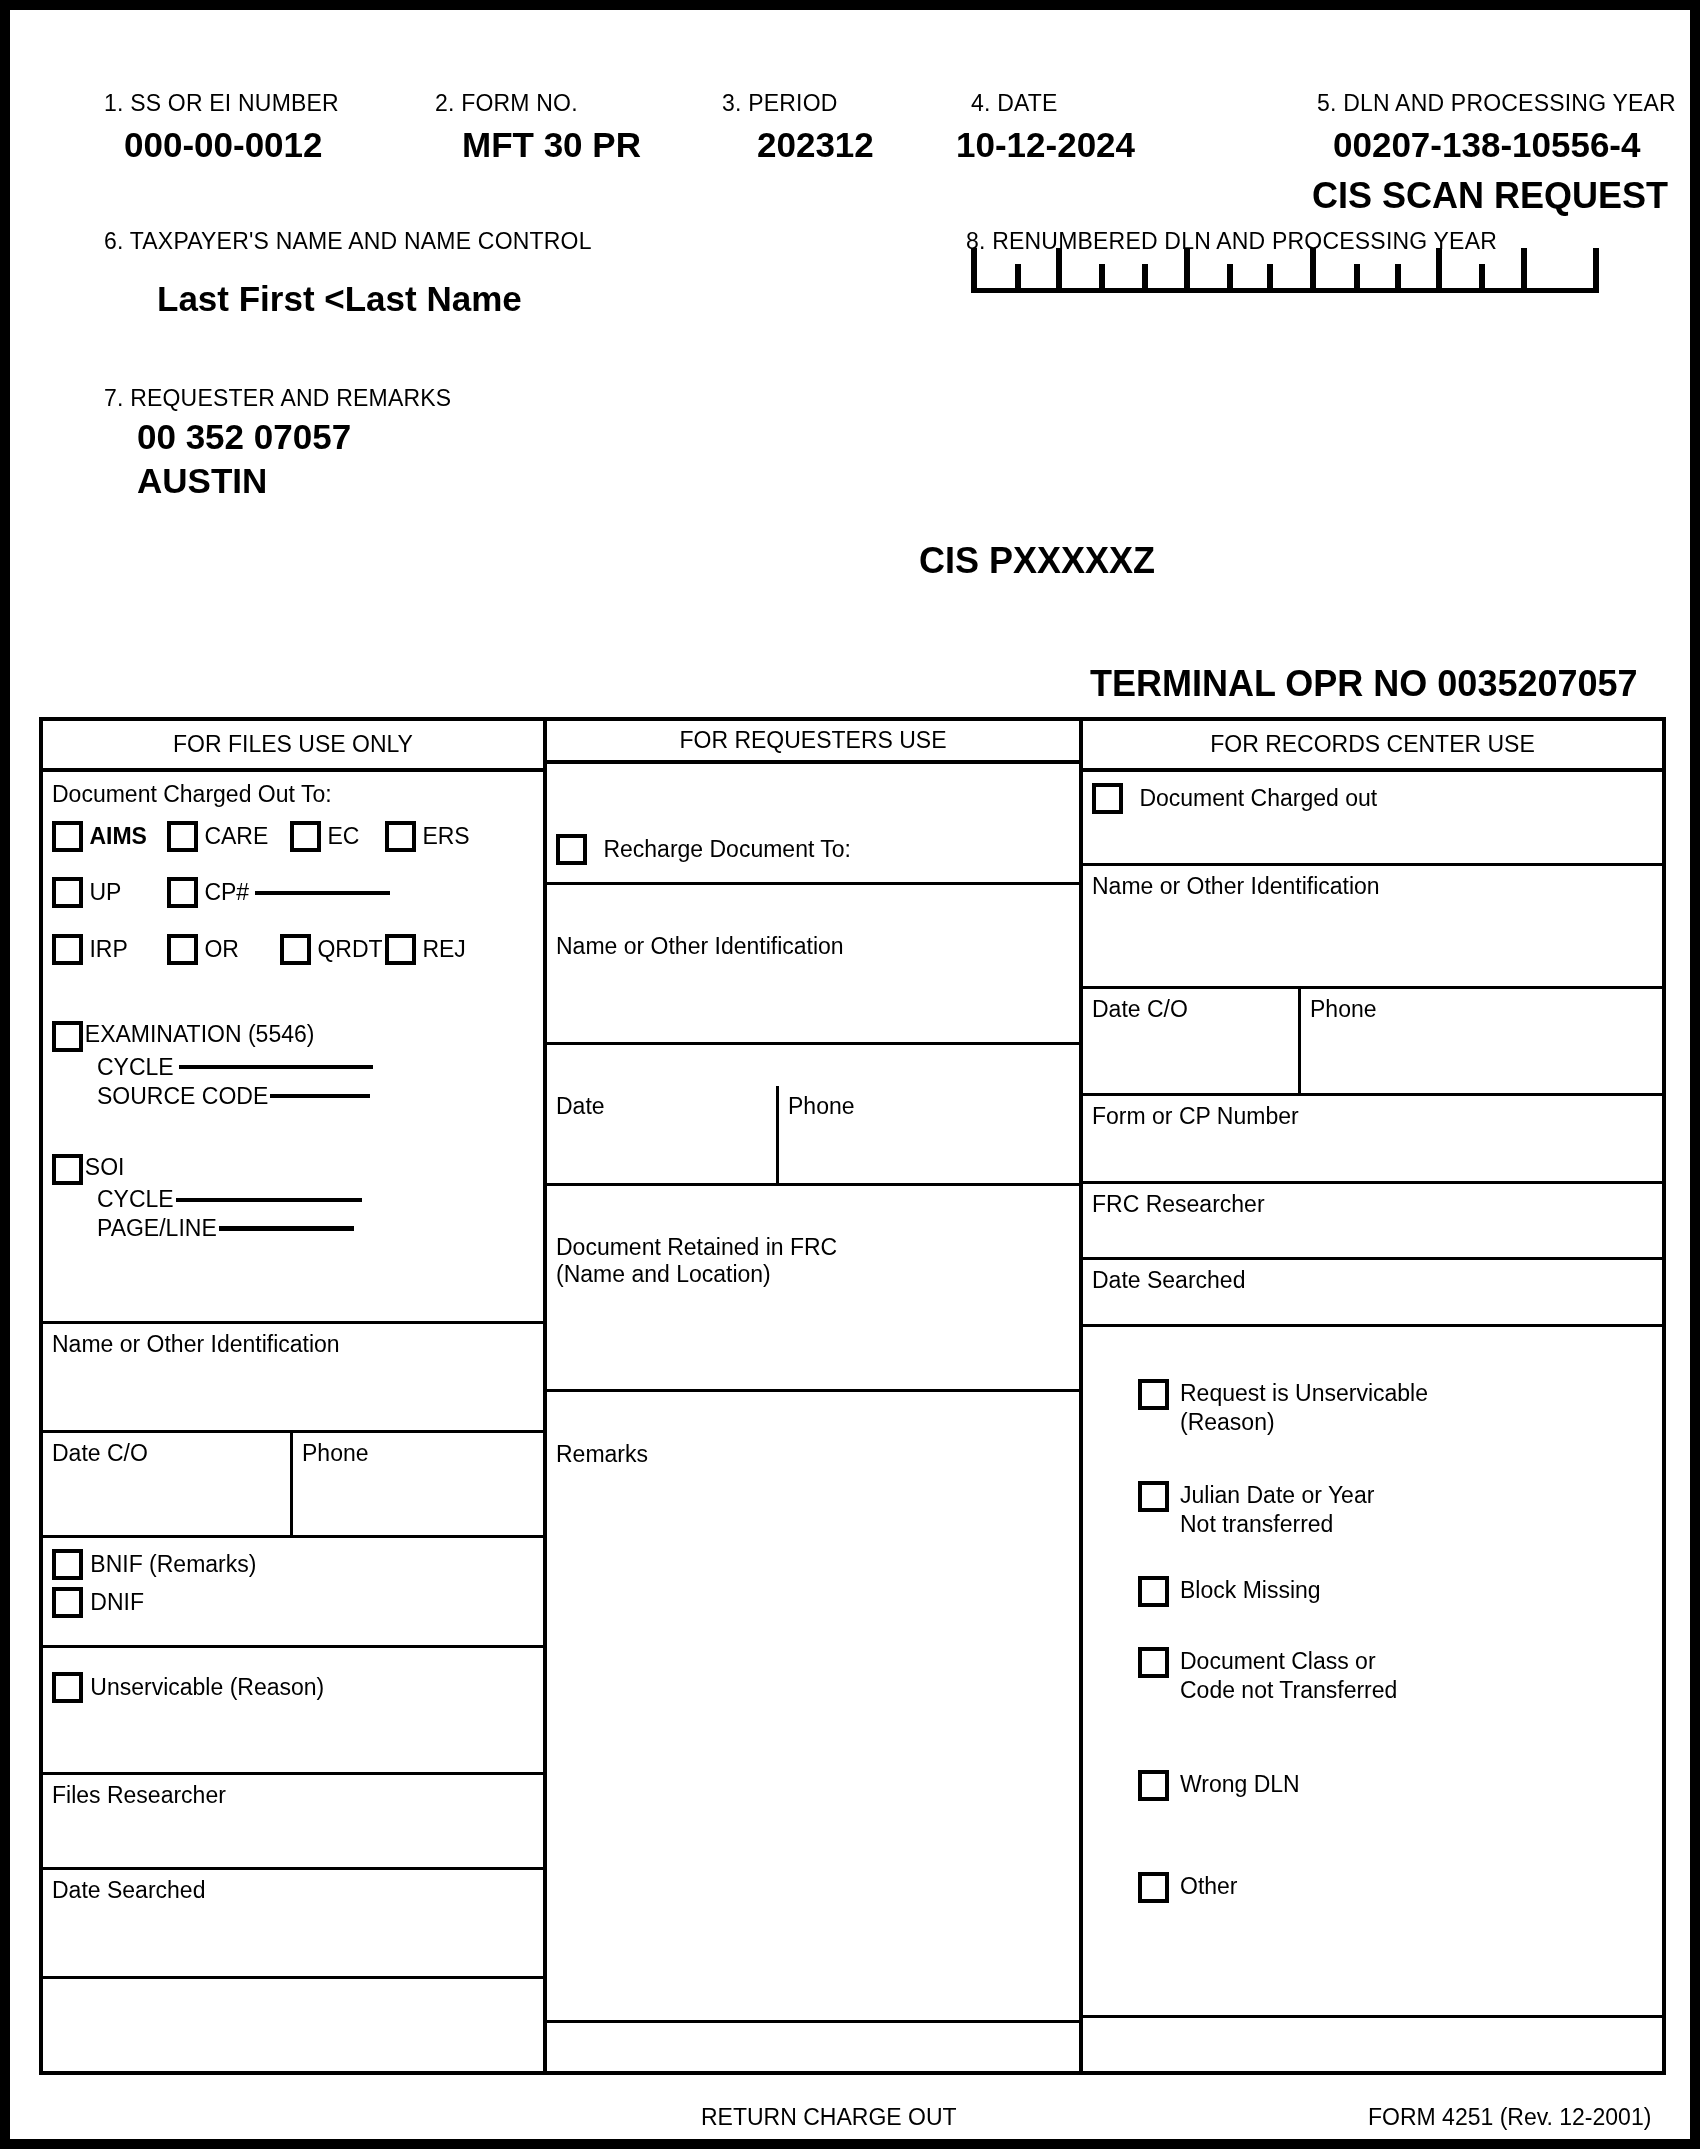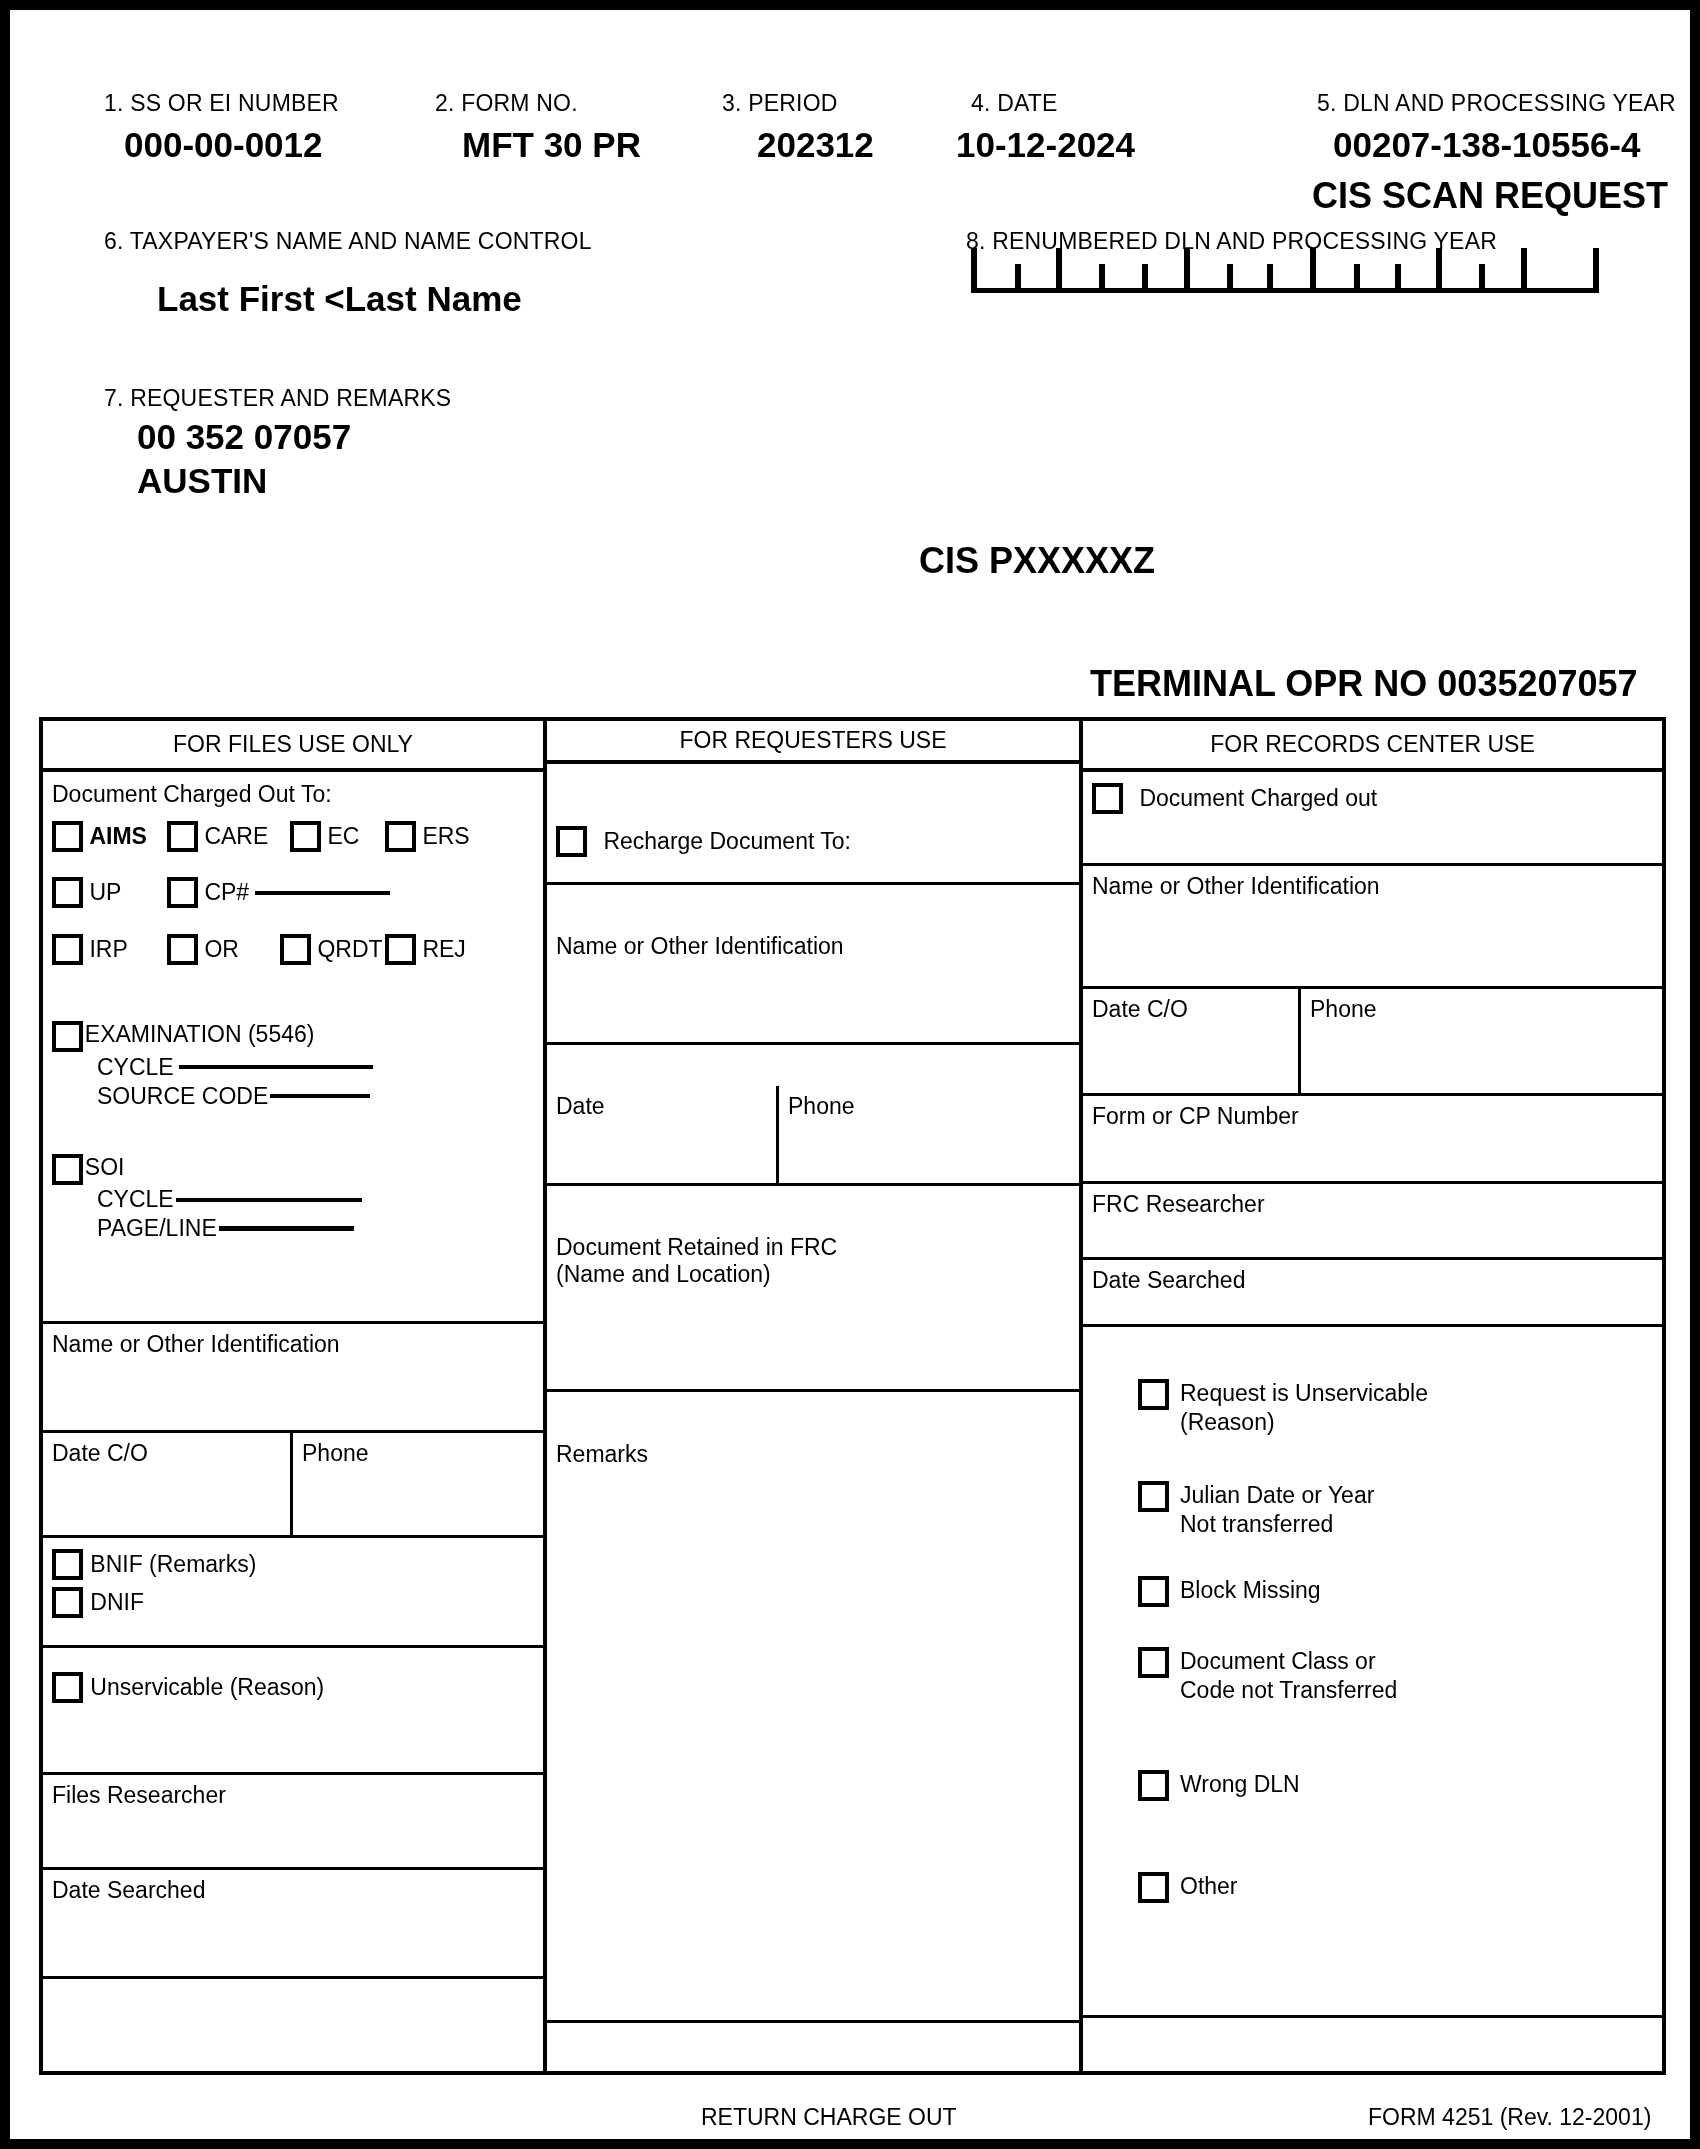--- a/index.html
+++ b/index.html
@@ -379,21 +379,21 @@
       </div>
 
       <div class="cell last" style="flex:1;"></div>
     </div>
 
     <div class="col col-req">
 
       <div class="col-title">FOR REQUESTERS USE</div>
 
       <div class="cell" style="height:94px;">
-        <div class="cb-row" style="margin-top:14px;">
+        <div class="cb-row" style="margin-top:22px;">
           <span class="cb"></span>
           <span class="lab" style="margin-left:16.4px;">Recharge Document To:</span>
         </div>
       </div>
 
       <div class="cell" style="height:141px;">
         <div class="cell-label">Name or Other Identification</div>
       </div>
 
       <div class="cell row2" style="height:120px; padding:0;">

